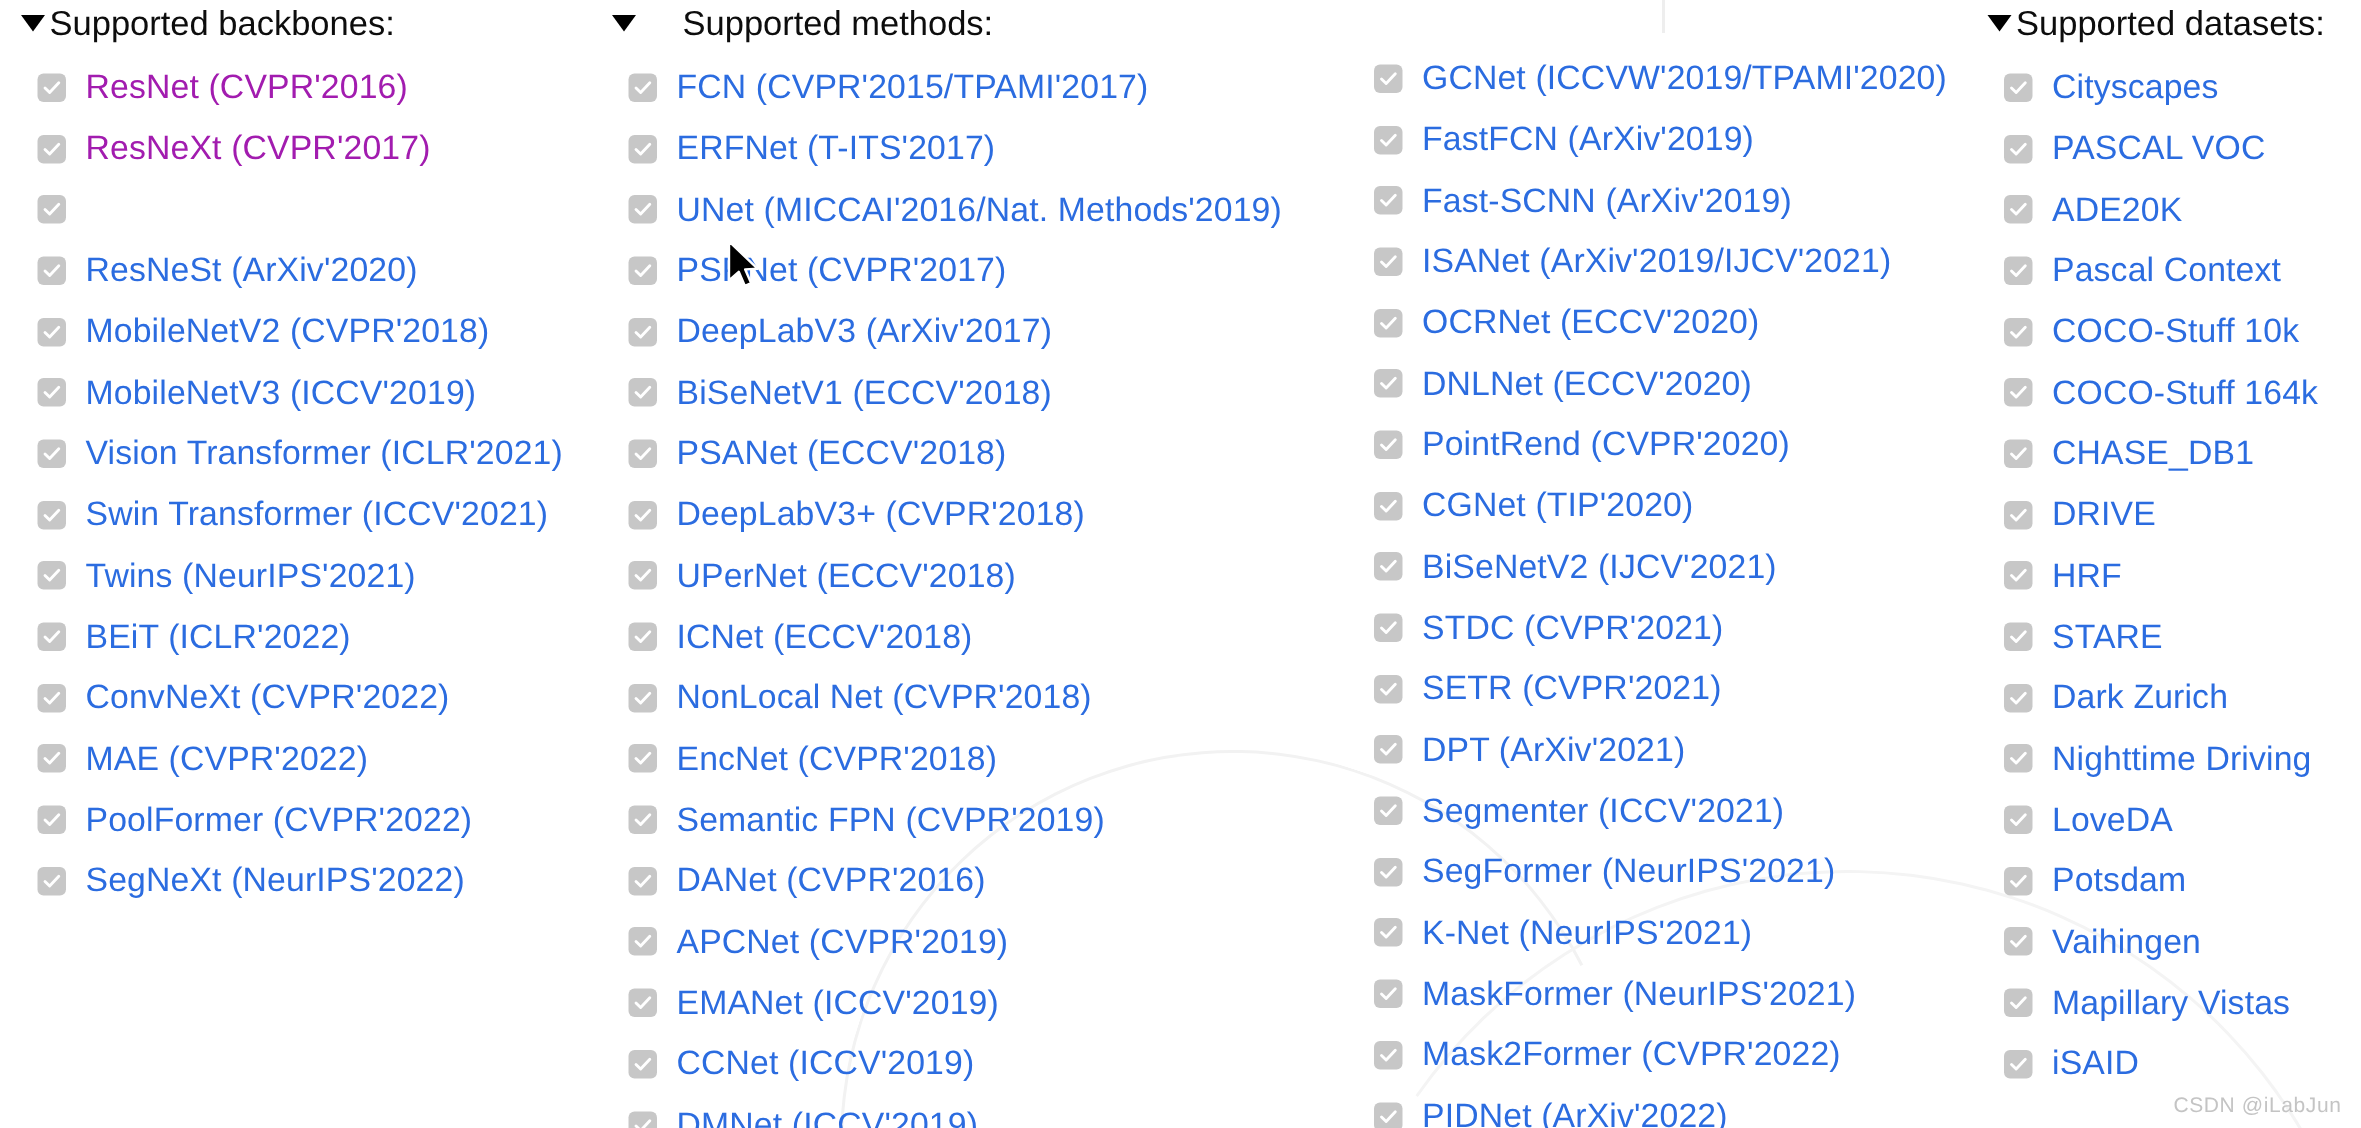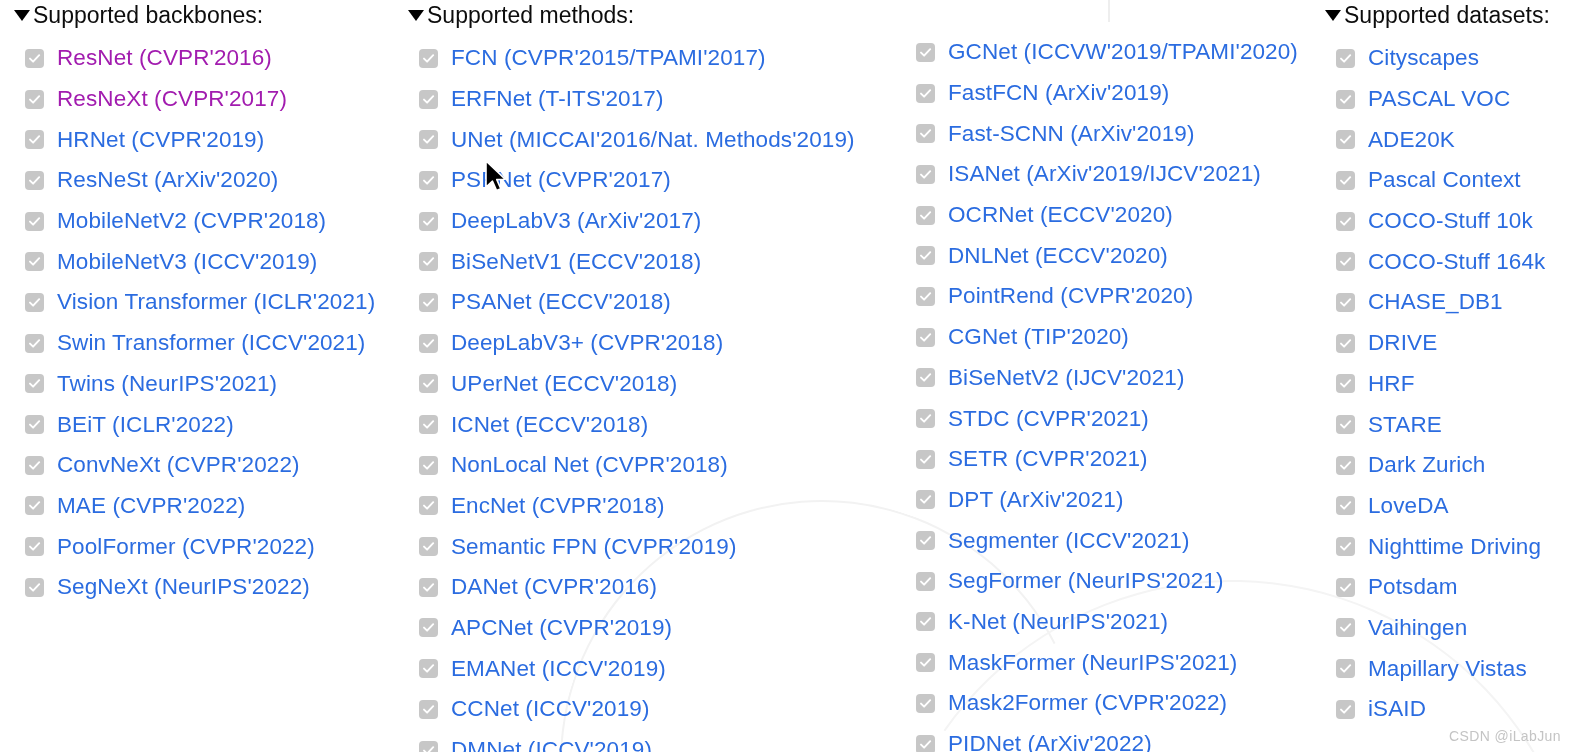--- a/index.html
+++ b/index.html
@@ -122,21 +122,21 @@
   .item-label.dark {
     color: #a21caf;
   }
 
   
   #col-backbones { left: 14px; }
   #col-backbones .col-header { margin-left: 0px; }
   #col-backbones .item-list { margin-left: 11px; }
 
   #col-methods { left: 408px; }
-  #col-methods .col-header { margin-left: 0px; }
+  #col-methods .col-header { margin-left: 0px; gap: 28px; }
   #col-methods .item-list { margin-left: 11px; }
 
   #col-methods2 { left: 916px; top: 32px; }
   #col-methods2 .item-list { margin-left: 0px; }
 
   #col-datasets { left: 1325px; }
   #col-datasets .col-header { margin-left: 0px; }
   #col-datasets .item-list { margin-left: 11px; }
 
   .header-spacer { height: 8px; }
@@ -192,21 +192,20 @@
             </svg>
           </span>
           <span class="item-label dark">ResNeXt (CVPR'2017)</span>
         </li>
         <li class="item">
           <span class="cb">
             <svg viewBox="0 0 15 15">
               <path d="M3 7.6 L6.1 10.7 L12.2 4.2" fill="none" stroke="#ffffff" stroke-width="1.9" stroke-linecap="round" stroke-linejoin="round"></path>
             </svg>
           </span>
-          <span class="item-label">HRNet (CVPR'2019)</span>
         </li>
         <li class="item">
           <span class="cb">
             <svg viewBox="0 0 15 15">
               <path d="M3 7.6 L6.1 10.7 L12.2 4.2" fill="none" stroke="#ffffff" stroke-width="1.9" stroke-linecap="round" stroke-linejoin="round"></path>
             </svg>
           </span>
           <span class="item-label">ResNeSt (ArXiv'2020)</span>
         </li>
         <li class="item">
@@ -689,29 +688,29 @@
             </svg>
           </span>
           <span class="item-label">Dark Zurich</span>
         </li>
         <li class="item">
           <span class="cb">
             <svg viewBox="0 0 15 15">
               <path d="M3 7.6 L6.1 10.7 L12.2 4.2" fill="none" stroke="#ffffff" stroke-width="1.9" stroke-linecap="round" stroke-linejoin="round"></path>
             </svg>
           </span>
+          <span class="item-label">Nighttime Driving</span>
+        </li>
+        <li class="item">
+          <span class="cb">
+            <svg viewBox="0 0 15 15">
+              <path d="M3 7.6 L6.1 10.7 L12.2 4.2" fill="none" stroke="#ffffff" stroke-width="1.9" stroke-linecap="round" stroke-linejoin="round"></path>
+            </svg>
+          </span>
           <span class="item-label">LoveDA</span>
-        </li>
-        <li class="item">
-          <span class="cb">
-            <svg viewBox="0 0 15 15">
-              <path d="M3 7.6 L6.1 10.7 L12.2 4.2" fill="none" stroke="#ffffff" stroke-width="1.9" stroke-linecap="round" stroke-linejoin="round"></path>
-            </svg>
-          </span>
-          <span class="item-label">Nighttime Driving</span>
         </li>
         <li class="item">
           <span class="cb">
             <svg viewBox="0 0 15 15">
               <path d="M3 7.6 L6.1 10.7 L12.2 4.2" fill="none" stroke="#ffffff" stroke-width="1.9" stroke-linecap="round" stroke-linejoin="round"></path>
             </svg>
           </span>
           <span class="item-label">Potsdam</span>
         </li>
         <li class="item">

